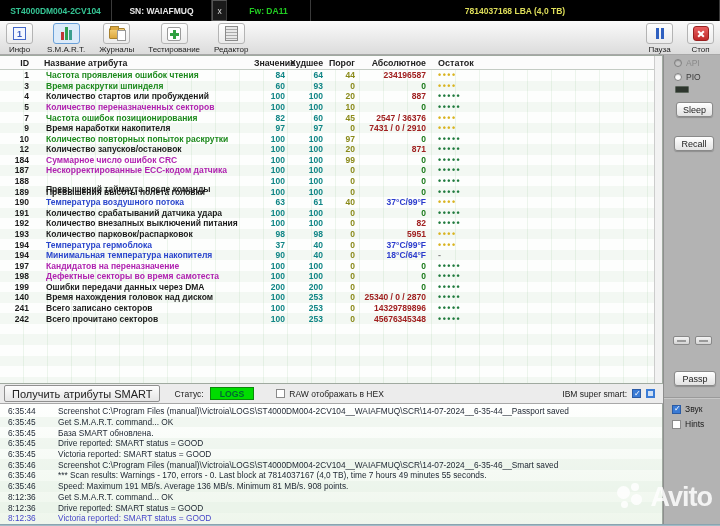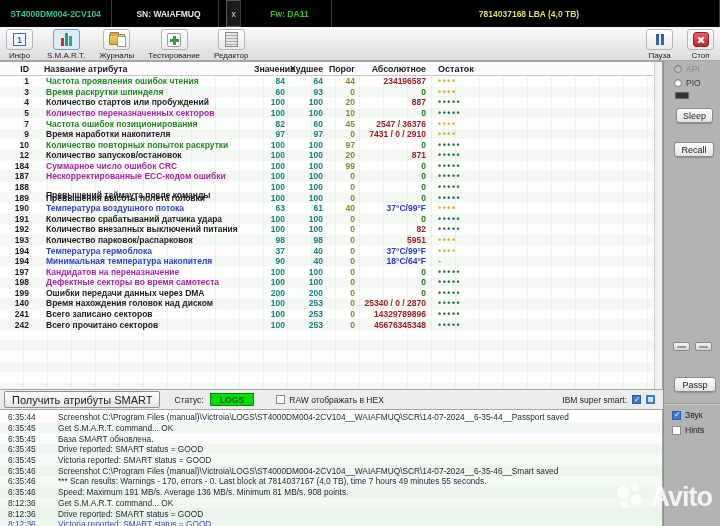--- a/index.html
+++ b/index.html
@@ -1,20 +1,20 @@
 <!DOCTYPE html>
 <html><head>
 <meta charset="utf-8">
 <style>
   * { margin:0; padding:0; box-sizing:border-box; }
   html,body { width:720px; height:526px; overflow:hidden; }
   body { font-family:"Liberation Sans", sans-serif; background:#d4d0c8; position:relative; }
 
   
-  .titlebar { height:27px; background:#000; display:flex; align-items:center; font-size:8.5px; font-weight:bold;gap:7px; }
+  .titlebar { height:21px; background:#000; display:flex; align-items:center; font-size:8.5px; font-weight:bold; }
   .titlebar .seg { display:flex; align-items:center; justify-content:center; height:100%; border-right:1px solid #3a3a3a; white-space:nowrap; }
   .seg-model { width:112px; color:#35c695; }
   .seg-sn { width:100px; color:#e8e8e8; }
   .seg-close { width:15px; color:#ddd; background:#1a1a1a; border:1px solid #555; font-weight:normal; cursor:pointer; }
   .seg-fw { width:84px; color:#22cc22; }
   .seg-lba { flex:1; color:#dede5a; border-right:none; }
 
   
   .toolbar { height:34px; background:linear-gradient(#fafafa,#dcdcdc); border-bottom:1px solid #a8a8a8; display:flex; align-items:flex-start; padding:2px 6px 0 6px; }
   .tb-btn { display:flex; flex-direction:column; align-items:center; margin-right:14px; cursor:pointer; }
@@ -276,21 +276,21 @@
               <div class="c-id">184</div>
               <div class="c-name" style="color: rgb(176, 35, 176);">Суммарное число ошибок CRC</div>
               <div class="c-val" style="color: rgb(15, 133, 133);">100</div>
               <div class="c-worst" style="color: rgb(15, 133, 133);">100</div>
               <div class="c-thr" style="color: rgb(138, 138, 26);">99</div>
               <div class="c-raw" style="color: rgb(26, 122, 26);">0</div>
               <div class="c-health" style="color: rgb(31, 122, 61);">•••••</div>
             </div>
             <div class="trow">
               <div class="c-id">187</div>
-              <div class="c-name" style="color: rgb(176, 35, 176);">Нескорректированные ECC-кодом ошибки</div>
+              <div class="c-name" style="color: rgb(176, 35, 176);">Нескорректированные ECC-кодом датчика</div>
               <div class="c-val" style="color: rgb(15, 133, 133);">100</div>
               <div class="c-worst" style="color: rgb(15, 133, 133);">100</div>
               <div class="c-thr" style="color: rgb(138, 138, 26);">0</div>
               <div class="c-raw" style="color: rgb(26, 122, 26);">0</div>
               <div class="c-health" style="color: rgb(31, 122, 61);">•••••</div>
             </div>
             <div class="trow">
               <div class="c-id">188</div>
               <div class="c-name" style="color: rgb(28, 28, 28); margin-top: 15px;">Превышений таймаута после команды</div>
               <div class="c-val" style="color: rgb(15, 133, 133);">100</div>

